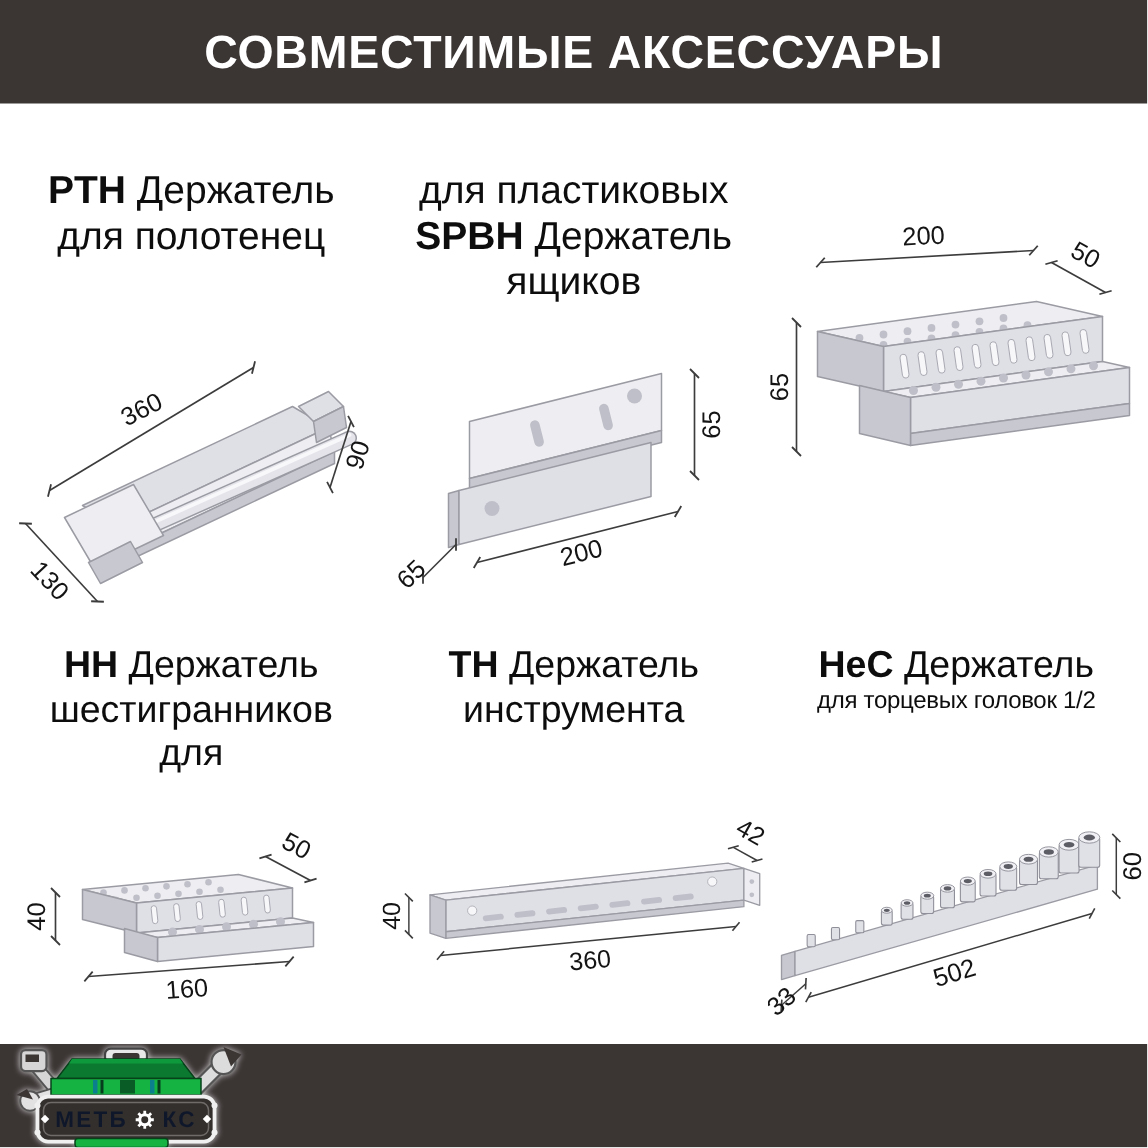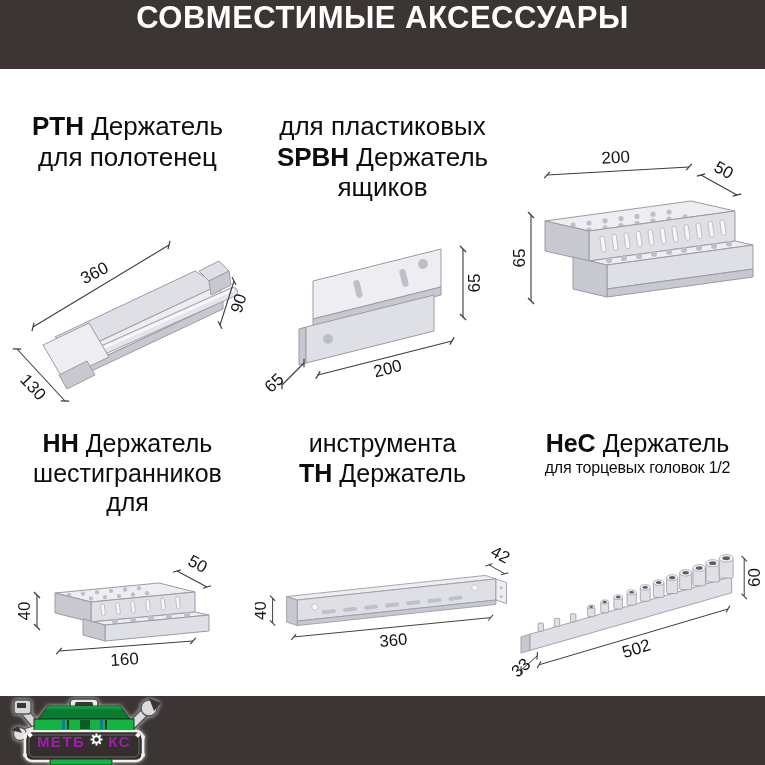--- a/index.html
+++ b/index.html
@@ -1,19 +1,19 @@
 <!DOCTYPE html>
 <html><head>
 <meta charset="utf-8">
 <style>
   html,body{margin:0;padding:0}
   .page{position:relative;width:765px;height:765px;background:#ffffff;
         font-family:"Liberation Sans",sans-serif;overflow:hidden}
   .banner{position:absolute;left:0;width:765px;background:#3b3534}
-  .banner-top{top:0;height:69px;display:flex;align-items:flex-start;justify-content:center}
+  .banner-top{top:0;height:69px;display:flex;align-items:center;justify-content:center}
   .banner-bottom{bottom:0;height:69px}
   .page-title{color:#ffffff;font-weight:bold;font-size:31px;letter-spacing:.5px;white-space:nowrap}
 
   .content{position:absolute;top:69px;left:0;width:765px}
   .grid-row{display:flex;width:765px}
   .cell{width:255px;display:flex;flex-direction:column;align-items:center}
   .row1 .cell{padding-top:42px}
   .row2 .cell{padding-top:10px}
   .title{text-align:center;color:#0d0d0d;font-size:26px;line-height:1.18}
   .row1 .title{height:98px}
@@ -29,22 +29,22 @@
   .hole{fill:#bfbfc9}
   .hole-l{fill:#f7f7fa;stroke:#a5a5ae;stroke-width:.6}
   .socket{fill:#e0e0e7;stroke:#8f8f99;stroke-width:.8}
   .socket-top{fill:#f1f1f5;stroke:#8f8f99;stroke-width:.7}
   .socket-hole{fill:#5d5d66}
   .dimline{stroke:#3c3c3c;stroke-width:1.1;fill:none}
 
   .logo{position:absolute;left:8px;top:697px;width:170px;height:68px;
         filter:drop-shadow(0 0 2px rgba(255,255,255,.8))}
   .logo-textrow{position:absolute;left:17px;top:36px;width:118px;height:26px;
-        display:flex;align-items:flex-start;justify-content:center;gap:5px;
-        color:#a21caf;font-weight:bold;font-size:15px;letter-spacing:1.5px}
+        display:flex;align-items:center;justify-content:center;gap:5px;
+        color:#0f172a;font-weight:bold;font-size:15px;letter-spacing:1.5px}
   .diamond{width:4px;height:4px;background:#ffffff;transform:rotate(45deg);flex:0 0 auto}
 </style>
 </head>
 <body>
 
 <div class="page">
 
   <svg width="0" height="0" style="position:absolute">
     <defs>
       <marker id="tick" markerWidth="9" markerHeight="9" refX="4.5" refY="4.5" orient="auto" markerUnits="userSpaceOnUse">
@@ -213,22 +213,22 @@
           <text transform="translate(27,92) rotate(-90)" text-anchor="middle">40</text>
           <line class="dimline" marker-start="url(#tick)" marker-end="url(#tick)" x1="174" y1="52" x2="204" y2="68"></line>
           <text transform="translate(192,50) rotate(28)" text-anchor="middle">50</text>
           <line class="dimline" marker-start="url(#tick)" marker-end="url(#tick)" x1="56" y1="132" x2="190" y2="122"></line>
           <text transform="translate(122,146) rotate(-4)" text-anchor="middle">160</text>
         </svg>
       </div>
 
       <div class="cell">
         <div class="title">
+          <div><span class="code">TH</span> <span>Держатель</span></div>
           <div>инструмента</div>
-          <div><span class="code">TH</span> <span>Держатель</span></div>
         </div>
         <svg class="art svg-th" width="255" height="141" viewBox="0 0 290 160">
           <g>
             <polygon class="p-l" points="36,88 262,64 274,68 48,92"></polygon>
             <polygon class="p-m" points="48,92 274,68 274,92 48,116"></polygon>
             <circle class="hole-l" cx="68" cy="100" r="3.5"></circle>
             <circle class="hole-l" cx="250" cy="78" r="3.5"></circle>
             <rect class="hole" x="-8" y="-2.2" width="16" height="4.4" rx="2.2" transform="translate(84,105.2) rotate(-6)"></rect>
             <rect class="hole" x="-8" y="-2.2" width="16" height="4.4" rx="2.2" transform="translate(108,102.6) rotate(-6)"></rect>
             <rect class="hole" x="-8" y="-2.2" width="16" height="4.4" rx="2.2" transform="translate(132,100.1) rotate(-6)"></rect>

